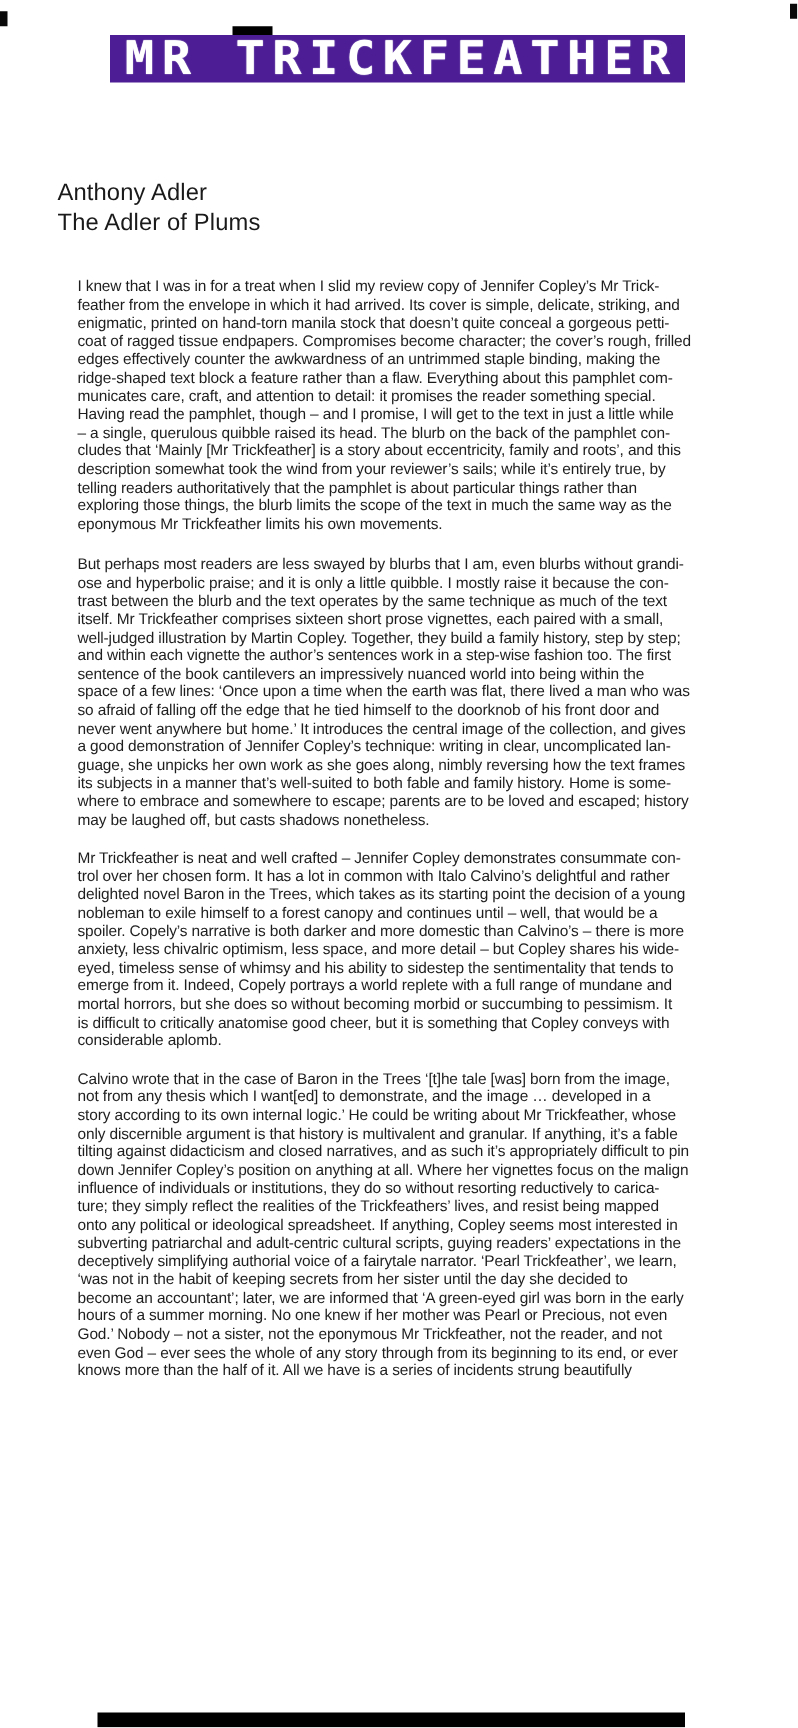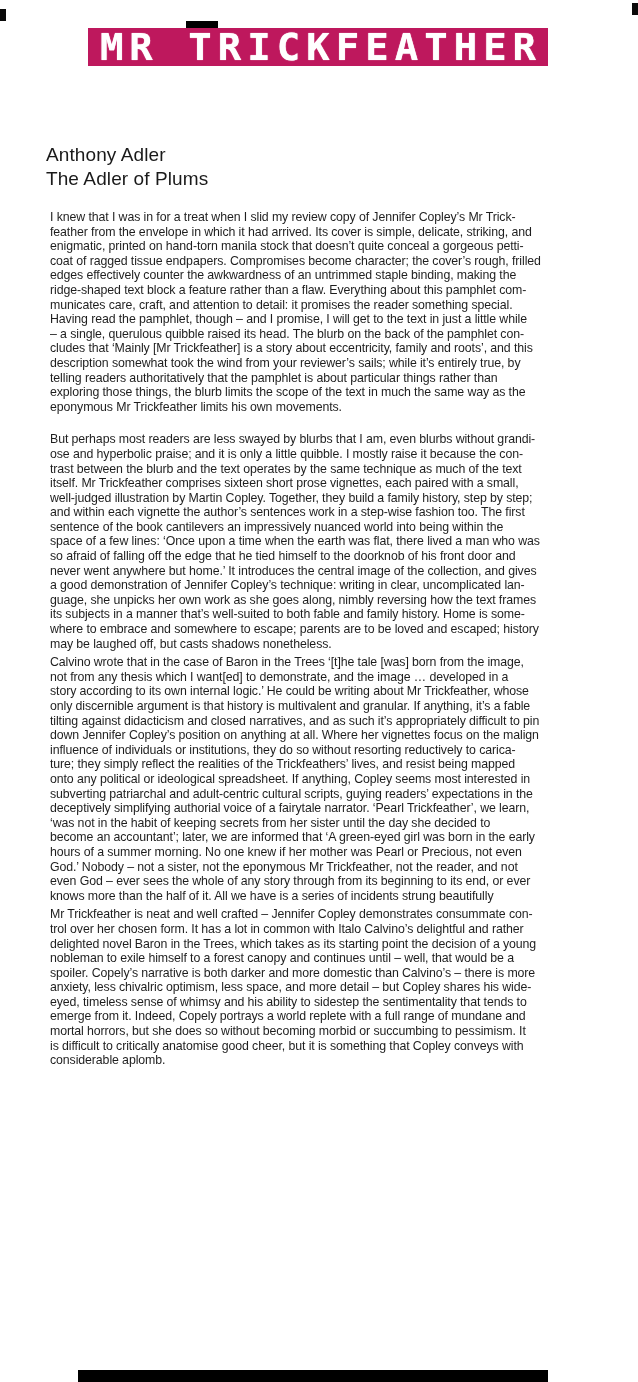--- a/index.html
+++ b/index.html
@@ -12,21 +12,21 @@
     font-family: "Liberation Sans", sans-serif;
   }
   .edge-mark { position: absolute; background: #0a0a0a; }
   .edge-mark.left  { left: 0; top: 9px;  width: 6px; height: 12px; }
   .edge-mark.right { right: 0; top: 3px; width: 6px; height: 12px; }
 
   .masthead {
     position: absolute;
     left: 88px; top: 28px;
     width: 460px; height: 38px;
-    background: #be185d;
+    background: #4c1d95;
     display: flex; align-items: center; justify-content: center;
     overflow: hidden;
   }
   .masthead .masthead-text {
     color: #ffffff;
     font-family: "DejaVu Sans Mono", monospace;
     font-weight: 700;
     font-size: 39px;
     line-height: 1;
     letter-spacing: 6px;
@@ -56,21 +56,21 @@
   .review-body {
     position: absolute;
     left: 46px; top: 206px;
     width: 552px;
     color: #1e1e1e;
     font-size: 12.35px;
     line-height: 14.6px;
     letter-spacing: -0.1px;
   }
   .review-body p {
-    margin: 4px;
+    margin: 16px;
     white-space: pre;
   }
   .review-body p.gap-after { margin-bottom: 18px; }
 
   .bottom-bar {
     position: absolute;
     left: 78px; bottom: 0;
     width: 470px; height: 12px;
     background: #000000;
   }
@@ -116,45 +116,45 @@
 and within each vignette the author’s sentences work in a step-wise fashion too. The first
 sentence of the book cantilevers an impressively nuanced world into being within the
 space of a few lines: ‘Once upon a time when the earth was flat, there lived a man who was
 so afraid of falling off the edge that he tied himself to the doorknob of his front door and
 never went anywhere but home.’ It introduces the central image of the collection, and gives
 a good demonstration of Jennifer Copley’s technique: writing in clear, uncomplicated lan-
 guage, she unpicks her own work as she goes along, nimbly reversing how the text frames
 its subjects in a manner that’s well-suited to both fable and family history. Home is some-
 where to embrace and somewhere to escape; parents are to be loved and escaped; history
 may be laughed off, but casts shadows nonetheless.</p>
+    <p>Mr Trickfeather is neat and well crafted – Jennifer Copley demonstrates consummate con-
+trol over her chosen form. It has a lot in common with Italo Calvino’s delightful and rather
+delighted novel Baron in the Trees, which takes as its starting point the decision of a young
+nobleman to exile himself to a forest canopy and continues until – well, that would be a
+spoiler. Copely’s narrative is both darker and more domestic than Calvino’s – there is more
+anxiety, less chivalric optimism, less space, and more detail – but Copley shares his wide-
+eyed, timeless sense of whimsy and his ability to sidestep the sentimentality that tends to
+emerge from it. Indeed, Copely portrays a world replete with a full range of mundane and
+mortal horrors, but she does so without becoming morbid or succumbing to pessimism. It
+is difficult to critically anatomise good cheer, but it is something that Copley conveys with
+considerable aplomb.</p>
     <p>Calvino wrote that in the case of Baron in the Trees ‘[t]he tale [was] born from the image,
 not from any thesis which I want[ed] to demonstrate, and the image … developed in a
 story according to its own internal logic.’ He could be writing about Mr Trickfeather, whose
 only discernible argument is that history is multivalent and granular. If anything, it’s a fable
 tilting against didacticism and closed narratives, and as such it’s appropriately difficult to pin
 down Jennifer Copley’s position on anything at all. Where her vignettes focus on the malign
 influence of individuals or institutions, they do so without resorting reductively to carica-
 ture; they simply reflect the realities of the Trickfeathers’ lives, and resist being mapped
 onto any political or ideological spreadsheet. If anything, Copley seems most interested in
 subverting patriarchal and adult-centric cultural scripts, guying readers’ expectations in the
 deceptively simplifying authorial voice of a fairytale narrator. ‘Pearl Trickfeather’, we learn,
 ‘was not in the habit of keeping secrets from her sister until the day she decided to
 become an accountant’; later, we are informed that ‘A green-eyed girl was born in the early
 hours of a summer morning. No one knew if her mother was Pearl or Precious, not even
 God.’ Nobody – not a sister, not the eponymous Mr Trickfeather, not the reader, and not
 even God – ever sees the whole of any story through from its beginning to its end, or ever
 knows more than the half of it. All we have is a series of incidents strung beautifully</p>
-    <p>Mr Trickfeather is neat and well crafted – Jennifer Copley demonstrates consummate con-
-trol over her chosen form. It has a lot in common with Italo Calvino’s delightful and rather
-delighted novel Baron in the Trees, which takes as its starting point the decision of a young
-nobleman to exile himself to a forest canopy and continues until – well, that would be a
-spoiler. Copely’s narrative is both darker and more domestic than Calvino’s – there is more
-anxiety, less chivalric optimism, less space, and more detail – but Copley shares his wide-
-eyed, timeless sense of whimsy and his ability to sidestep the sentimentality that tends to
-emerge from it. Indeed, Copely portrays a world replete with a full range of mundane and
-mortal horrors, but she does so without becoming morbid or succumbing to pessimism. It
-is difficult to critically anatomise good cheer, but it is something that Copley conveys with
-considerable aplomb.</p>
   </div>
 
   <div class="bottom-bar"></div>
 
 </div>
 
 </body></html>

